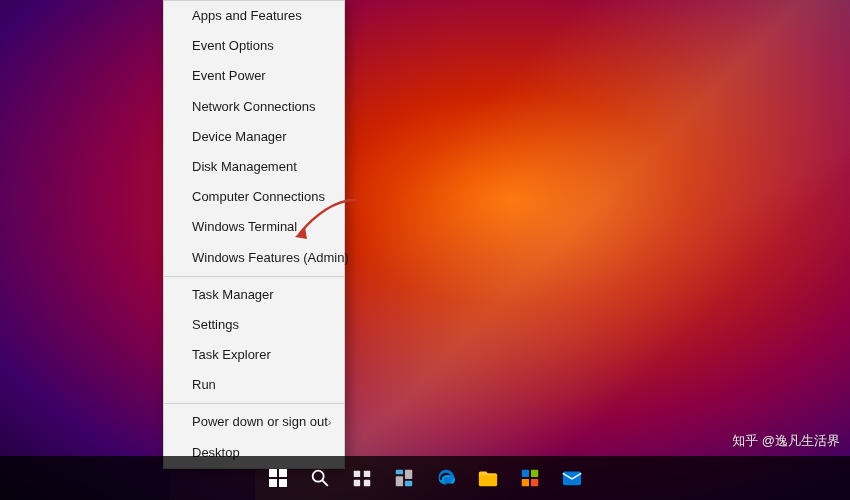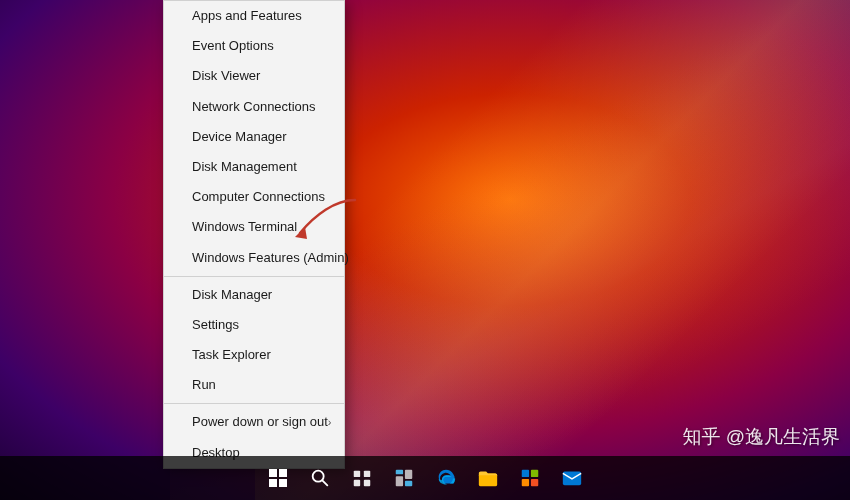--- a/index.html
+++ b/index.html
@@ -52,26 +52,27 @@
       background: #f3f3f3;
       border: 1px solid #d0d0d0;
       box-shadow: 3px 3px 12px rgba(0,0,0,0.35);
       z-index: 10;
     }
 
     .menu-item {
       display: flex;
       align-items: center;
       justify-content: space-between;
-      padding: 6px 28px;
+      padding: 6px 16px;
       font-size: 13px;
       color: #1a1a1a;
       cursor: pointer;
       white-space: nowrap;
       line-height: 1.4;
+      margin-left: 12px;
     }
 
     .menu-divider {
       height: 1px;
       background: #d0d0d0;
       margin: 3px 0;
     }
 
     .menu-arrow {
       font-size: 11px;
@@ -136,21 +137,21 @@
       background: white;
       display: block;
     }
 
     
     .watermark {
       position: absolute;
       bottom: 50px;
       right: 10px;
       color: rgba(255,255,255,0.9);
-      font-size: 19px;
+      font-size: 13px;
       z-index: 5;
       text-shadow: 1px 1px 3px rgba(0,0,0,0.5);
       text-align: center;
     }
 
     
     .tb-svg {
       width: 22px;
       height: 22px;
     }
@@ -163,21 +164,21 @@
 <div class="light-beam2"></div>
 
 <div class="context-menu" id="context-menu-container">
 <div class="menu-item">
       <span>Apps and Features</span>
     </div>
     <div class="menu-item">
       <span>Event Options</span>
     </div>
     <div class="menu-item">
-      <span>Disk Viewer</span>
+      <span>Event Power</span>
     </div>
     <div class="menu-item">
       <span>Network Connections</span>
     </div>
     <div class="menu-item">
       <span>Device Manager</span>
     </div>
     <div class="menu-item">
       <span>Disk Management</span>
     </div>
@@ -185,21 +186,21 @@
       <span>Computer Connections</span>
     </div>
     <div class="menu-item">
       <span>Windows Terminal</span>
     </div>
     <div class="menu-item">
       <span>Windows Features (Admin)</span>
     </div>
     <div class="menu-divider"></div>
     <div class="menu-item">
-      <span>Disk Manager</span>
+      <span>Task Manager</span>
     </div>
     <div class="menu-item">
       <span>Settings</span>
     </div>
     <div class="menu-item">
       <span>Task Explorer</span>
     </div>
     <div class="menu-item">
       <span>Run</span>
     </div>

